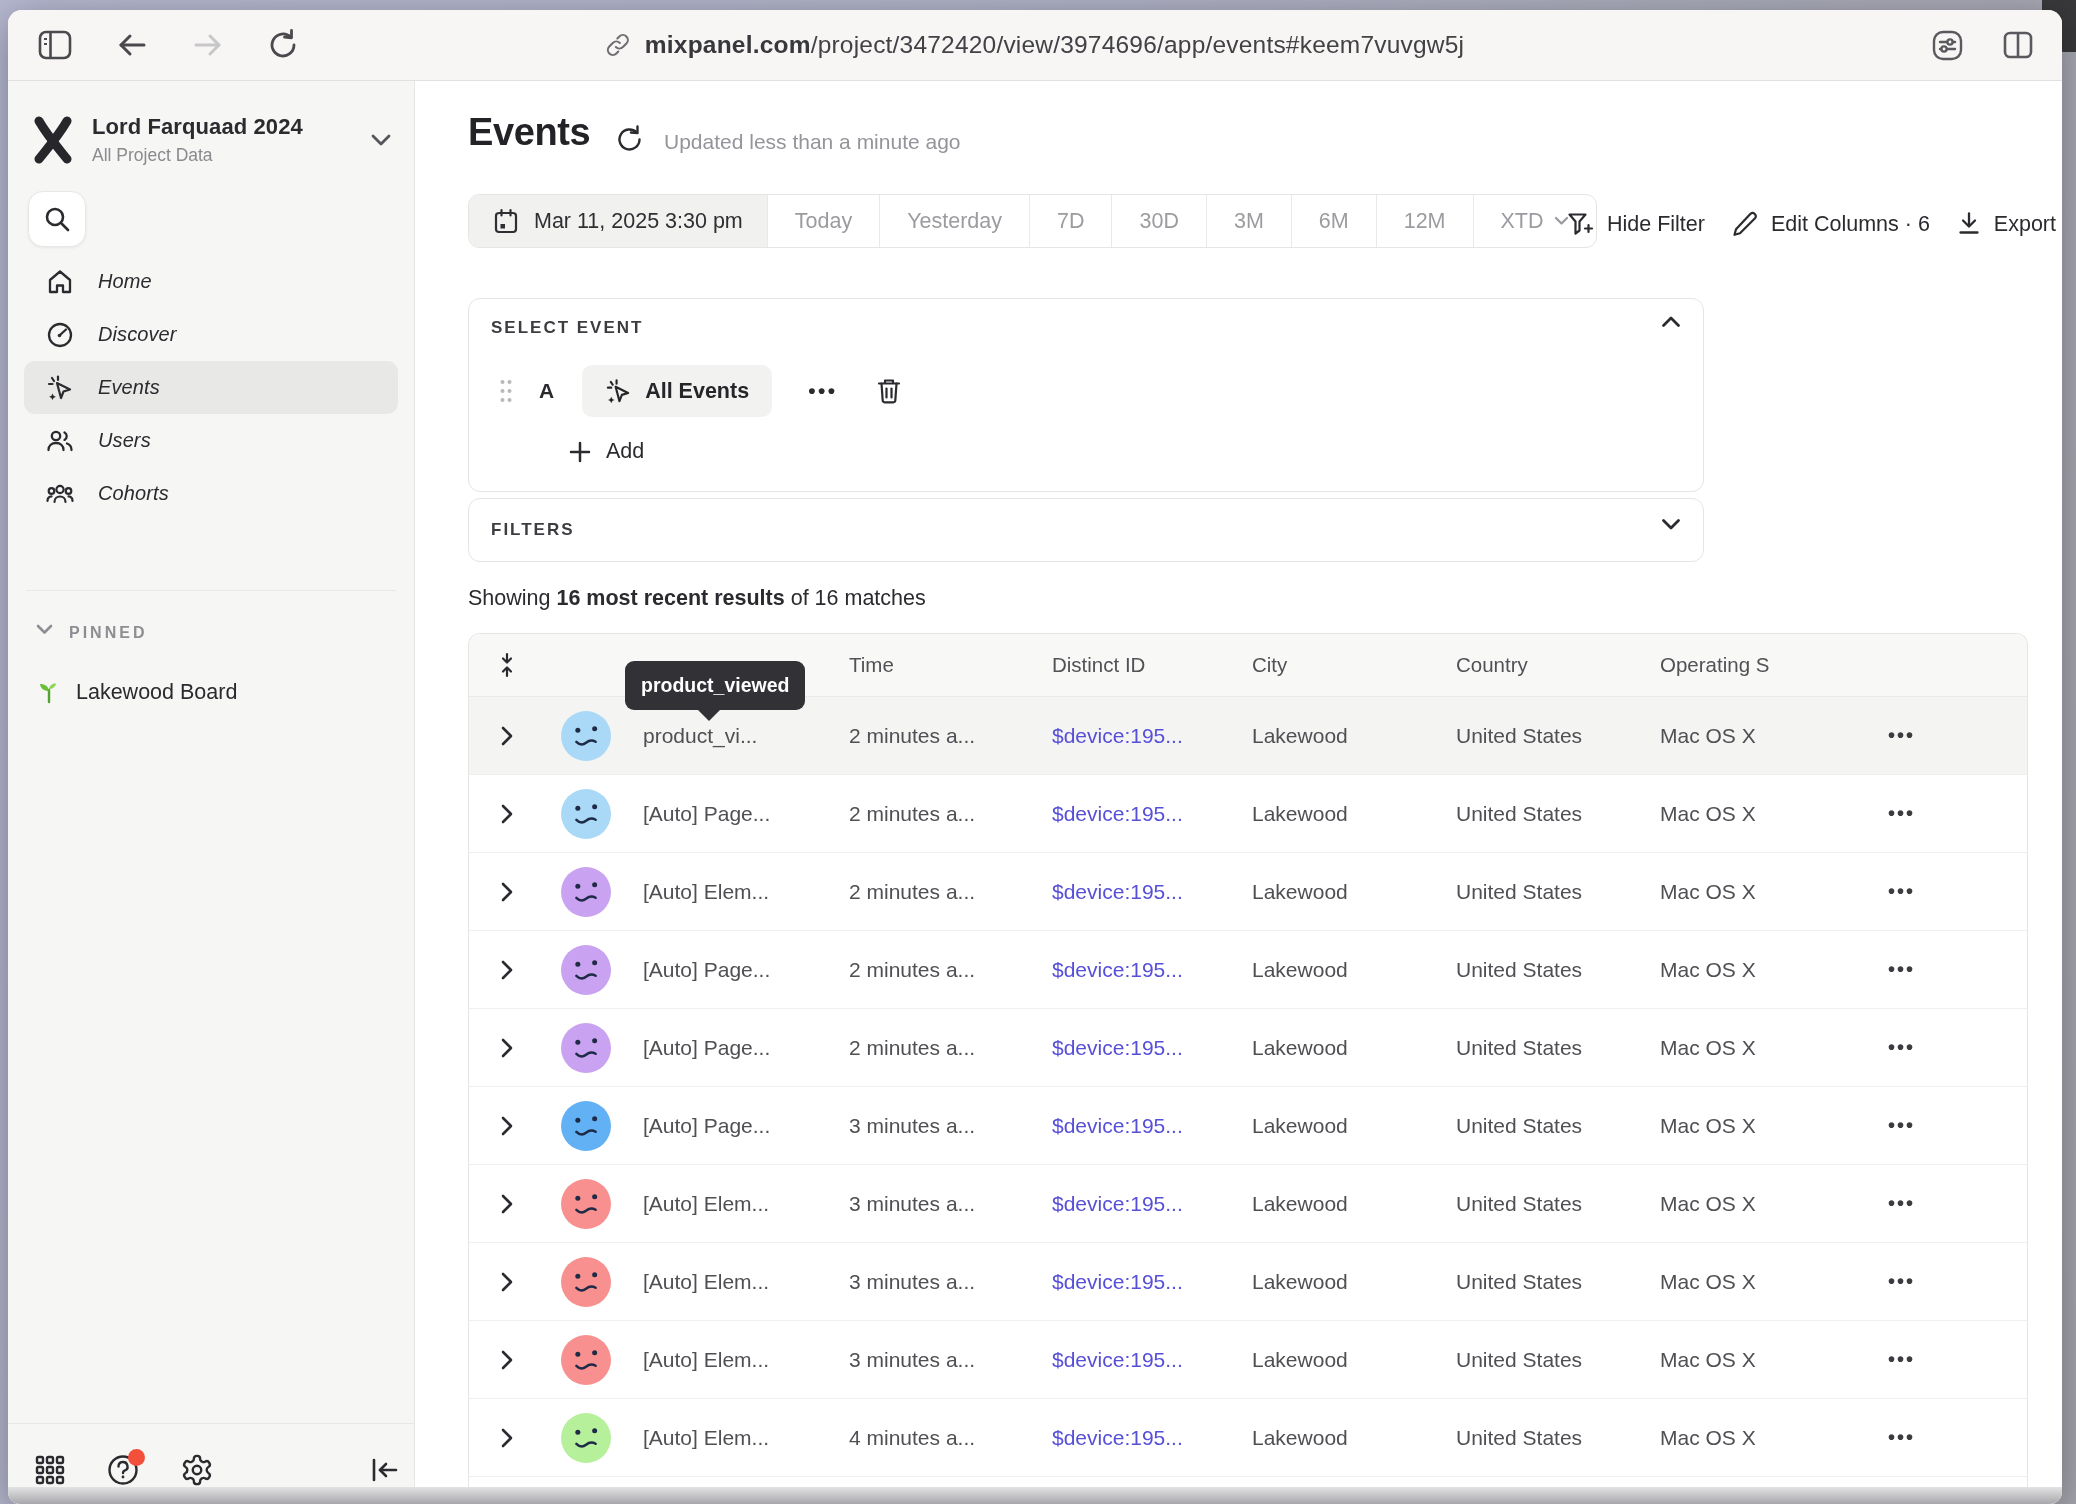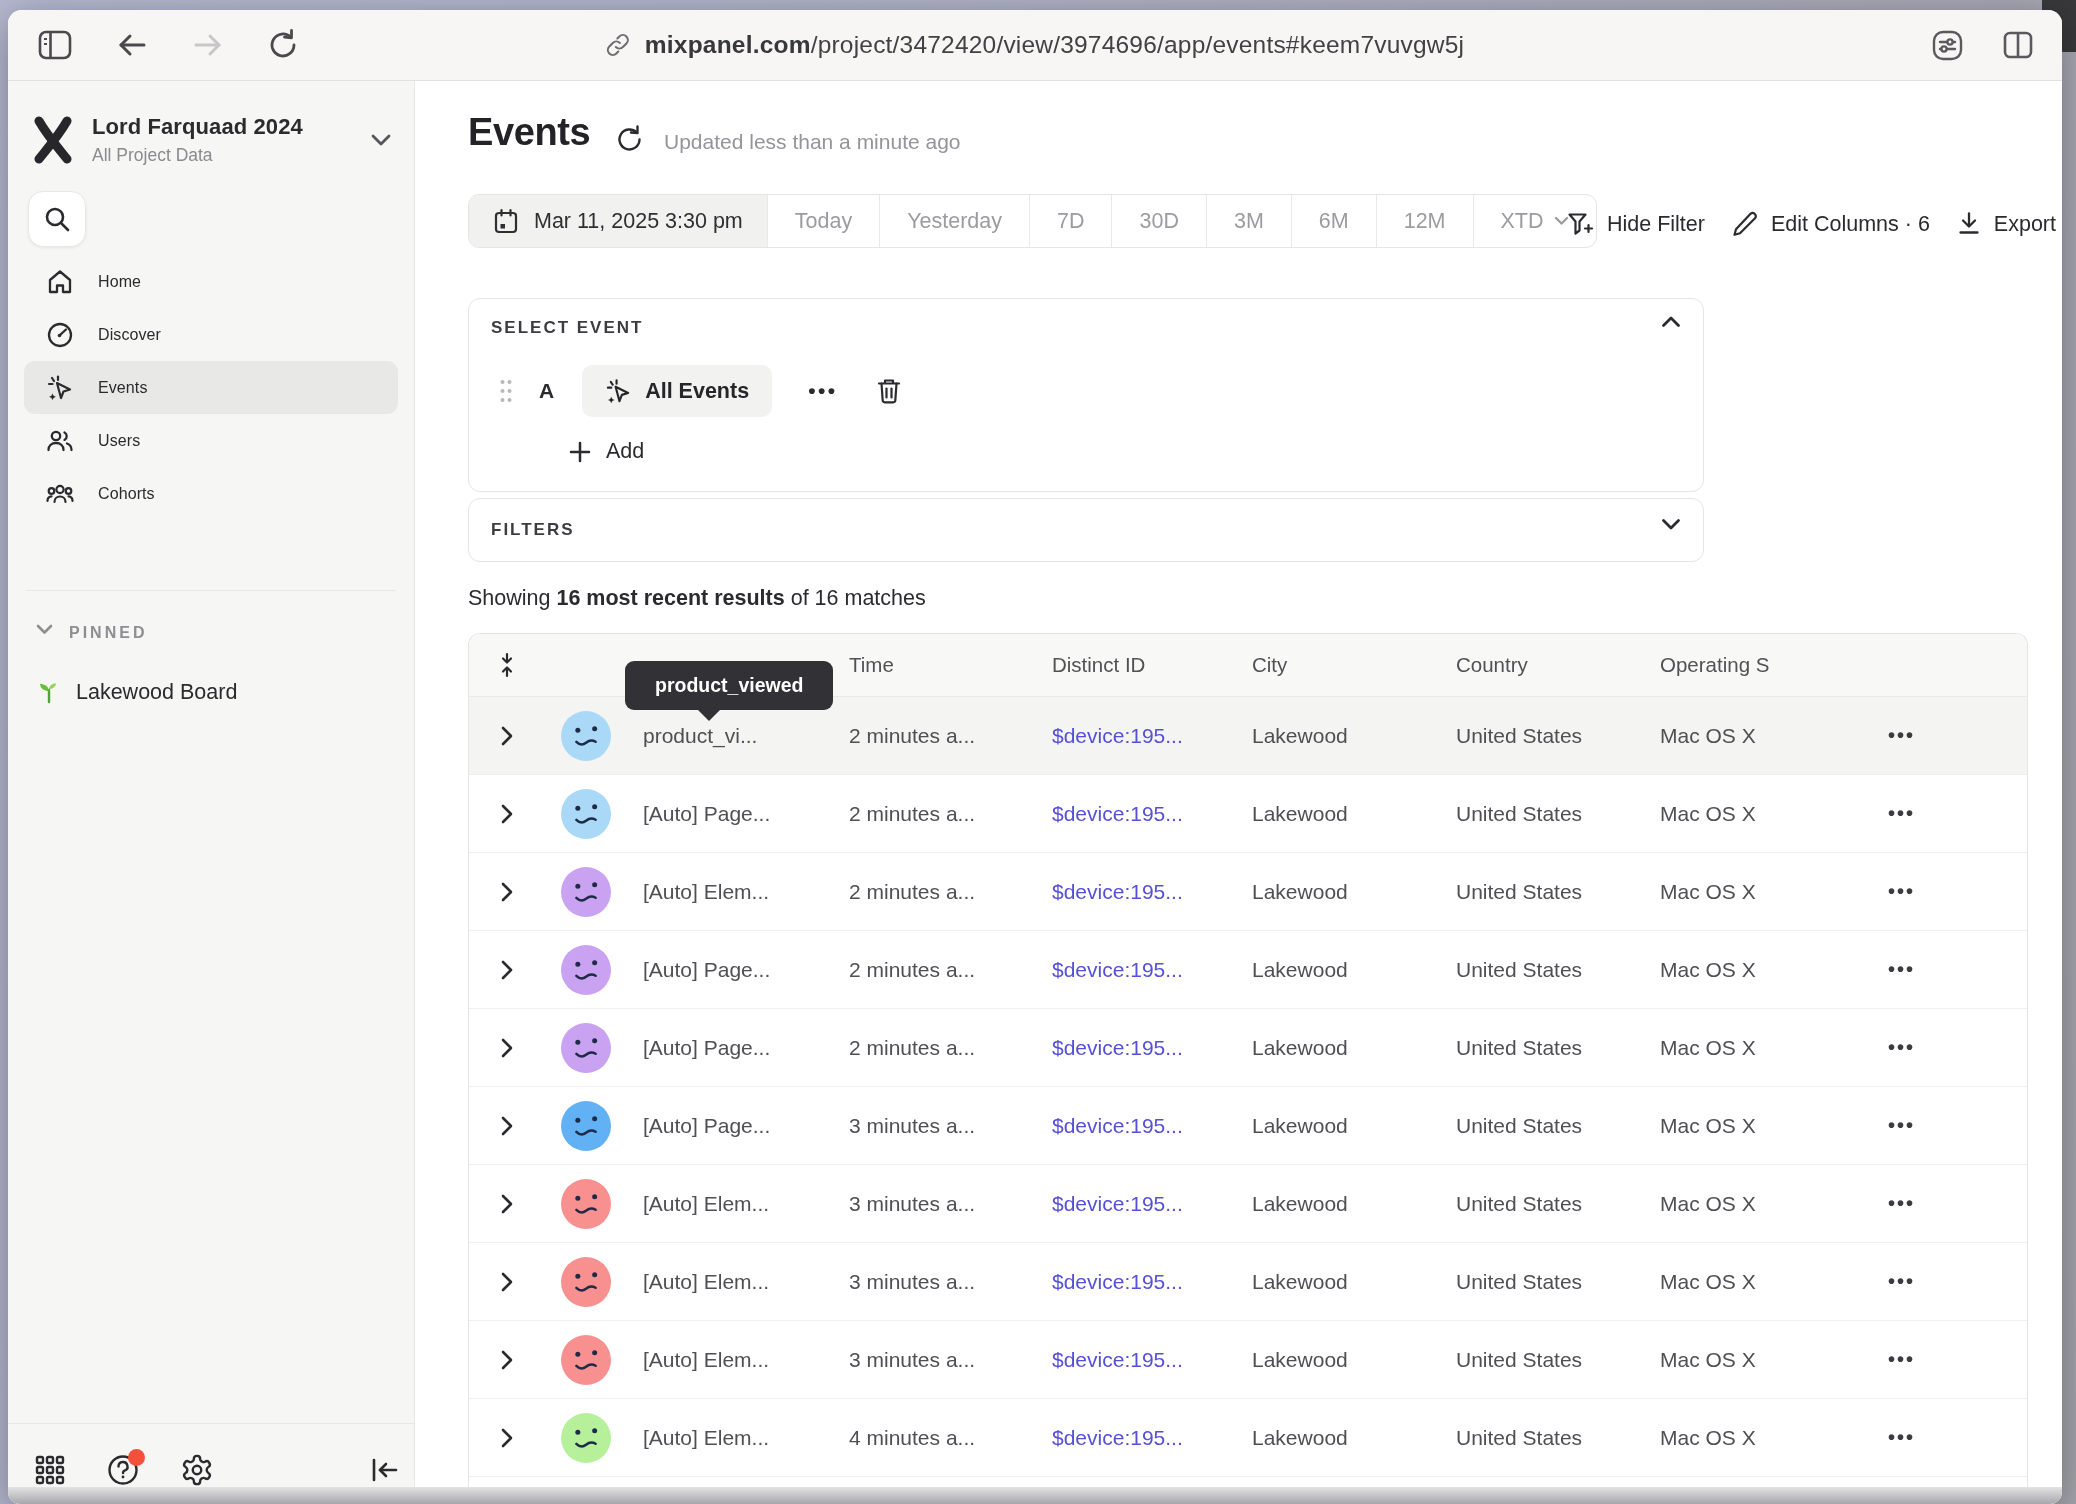--- a/index.html
+++ b/index.html
@@ -39,21 +39,21 @@
   .actions-row{position:absolute;top:110px;left:20px;right:12px;height:56px;display:flex;gap:12px;}
   .new-btn{flex:1;background:#fff;border:1px solid #e8e8e6;border-radius:15px;display:flex;align-items:center;
     padding-left:32px;gap:28px;box-shadow:0 1px 3px rgba(0,0,0,.07);color:#2b2b2f;}
   .new-label{font-size:22px;font-weight:500;}
   .search-btn{width:56px;background:#fff;border:1px solid #e8e8e6;border-radius:15px;display:flex;
     align-items:center;justify-content:center;box-shadow:0 1px 3px rgba(0,0,0,.07);color:#2b2b2f;}
   .nav{position:absolute;top:174px;left:0;right:0;}
   .nav-item{height:53px;margin:0 16px;border-radius:11px;display:flex;align-items:center;padding-left:22px;
     gap:24px;color:#2b2b2f;}
   .nav-item.active{background:#e8e8e6;}
-  .nav-item .nav-label{font-size:16px;font-weight:500;letter-spacing:.1px;}
+  .nav-item .nav-label{font-size:20px;font-weight:500;letter-spacing:.1px;font-style:italic;}
   .nav-icon{width:28px;height:28px;flex:0 0 auto;color:#2b2b2f;}
   .side-divider{position:absolute;left:18px;right:18px;top:509px;height:1px;background:#e8e8e6;}
   .pinned-header{position:absolute;top:543px;left:28px;display:flex;align-items:flex-start;gap:16px;color:#8d8d92;}
   .pinned-label{font-size:16px;font-weight:700;letter-spacing:3px;}
   .pinned-item{position:absolute;top:598px;left:28px;display:flex;align-items:center;gap:14px;color:#2b2b2f;}
   .pinned-item-label{font-size:21.5px;font-weight:500;}
   .side-footer-divider{position:absolute;left:0;right:0;top:1342px;height:1px;background:#e8e8e6;}
   .side-footer{position:absolute;left:26px;right:14px;top:1362px;height:54px;display:flex;align-items:center;gap:40px;color:#2b2b2f;}
   .footer-spacer{flex:1;}
   .help-wrap{position:relative;width:34px;height:34px;}
@@ -101,21 +101,21 @@
   .trow{height:77px;border-bottom:1px solid #efefed;background:#fff;}
   .trow.highlighted{background:#f4f4f2;}
   .cell{font-size:21px;color:#4f4f54;white-space:nowrap;overflow:hidden;}
   .cell-event{padding-left:16px;}
   .cell-distinct{color:#564fd8;}
   .cell-chevron{justify-self:center;color:#2b2b2f;}
   .avatar{width:50px;height:50px;display:block;}
   .cell-avatar{justify-self:center;}
   .cell-dots{padding-left:14px;font-size:20px;font-weight:700;letter-spacing:2px;color:#3c3c40;}
   .partial-row{height:77px;}
-  .tooltip{position:absolute;left:210px;top:580px;height:49px;padding:0 30px;background:#323236;border-radius:9px;
+  .tooltip{position:absolute;left:210px;top:580px;height:49px;padding:0 16px;background:#323236;border-radius:9px;
     color:#fff;font-size:19.5px;font-weight:600;display:flex;align-items:center;z-index:20;}
   .tooltip::after{content:"";position:absolute;left:72px;bottom:-11px;border-left:12px solid transparent;
     border-right:12px solid transparent;border-top:12px solid #323236;}
   svg{display:block;}
 </style>
 </head>
 <body>
 
 <div class="desktop">
   <div class="behind-corner"></div>

